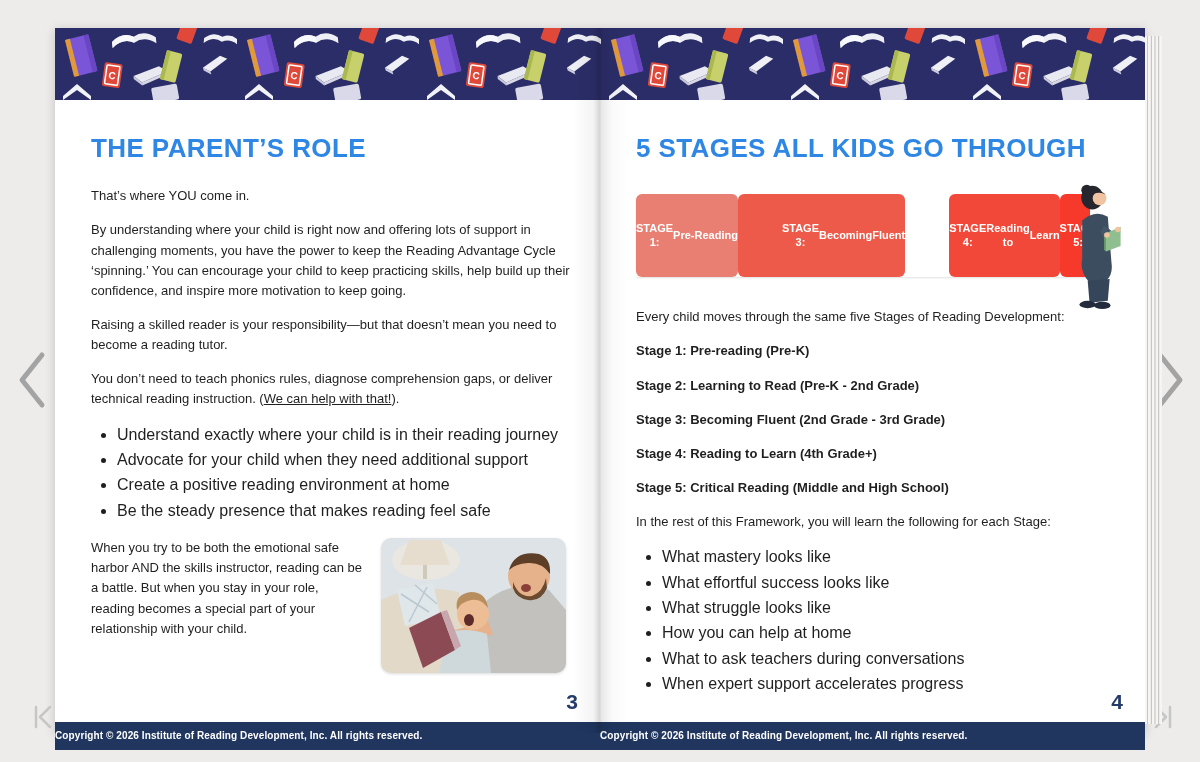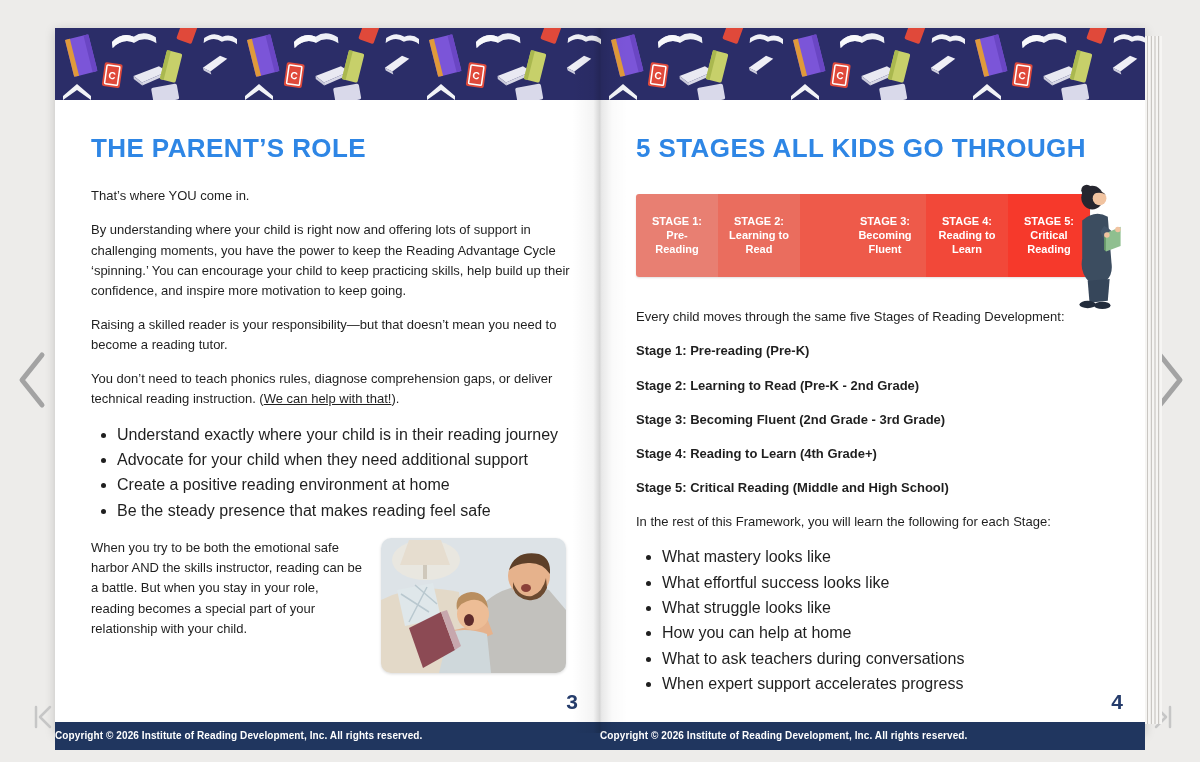--- a/index.html
+++ b/index.html
@@ -53,25 +53,25 @@
     width:185px; height:135px; border-radius:10px; overflow:hidden; flex:0 0 auto;
     box-shadow:0 1px 3px rgba(0,0,0,.15);
   }
 
   
   .stages-wrap { position:relative; margin:32px 0 30px; width:454px; }
   .stages-strip {
     display:flex; height:83px; border-radius:3px; overflow:hidden;
     box-shadow:0 1px 2px rgba(0,0,0,.12);
   }
-  .seg { flex:1 1 0; display:flex; flex-direction:column; align-items:center; justify-content:center; }
+  .seg { flex:1 1 0; display:flex; flex-direction:row; align-items:center; justify-content:flex-start;border-radius:6px; }
   .seg-1 { background:#e87f72; }
   .seg-2 { background:#ea6d5e; }
   .seg-3 { background:#ee5a4a;padding-left:44px; }
-  .seg-4 { background:#f24839; }
+  .seg-4 { background:#f24839;margin-left:44px; }
   .seg-5 { background:#f6392b; }
   .seg div { font-size:11px; font-weight:bold; color:#fff; line-height:1.25; text-align:center; }
   .woman { position:absolute; right:-36px; top:-12px; width:62px; height:128px; z-index:4; }
 
   
   .page-footer {
     position:absolute; bottom:0; left:0; width:100%; height:28px; z-index:5;
     background:#20365f; color:#fff; font-size:10px; font-weight:bold;
     line-height:28px; letter-spacing:.1px;
   }
@@ -146,25 +146,20 @@
       <div class="content">
         <h1 class="page-title">5 STAGES ALL KIDS GO THROUGH</h1>
 
         <div class="stages-wrap">
           <div class="stages-strip">
             <div class="seg seg-1">
               <div>STAGE 1:</div>
               <div>Pre-</div>
               <div>Reading</div>
             </div>
-            <div class="seg seg-2">
-              <div>STAGE 2:</div>
-              <div>Learning to</div>
-              <div>Read</div>
-            </div>
             <div class="seg seg-3">
               <div>STAGE 3:</div>
               <div>Becoming</div>
               <div>Fluent</div>
             </div>
             <div class="seg seg-4">
               <div>STAGE 4:</div>
               <div>Reading to</div>
               <div>Learn</div>
             </div>

